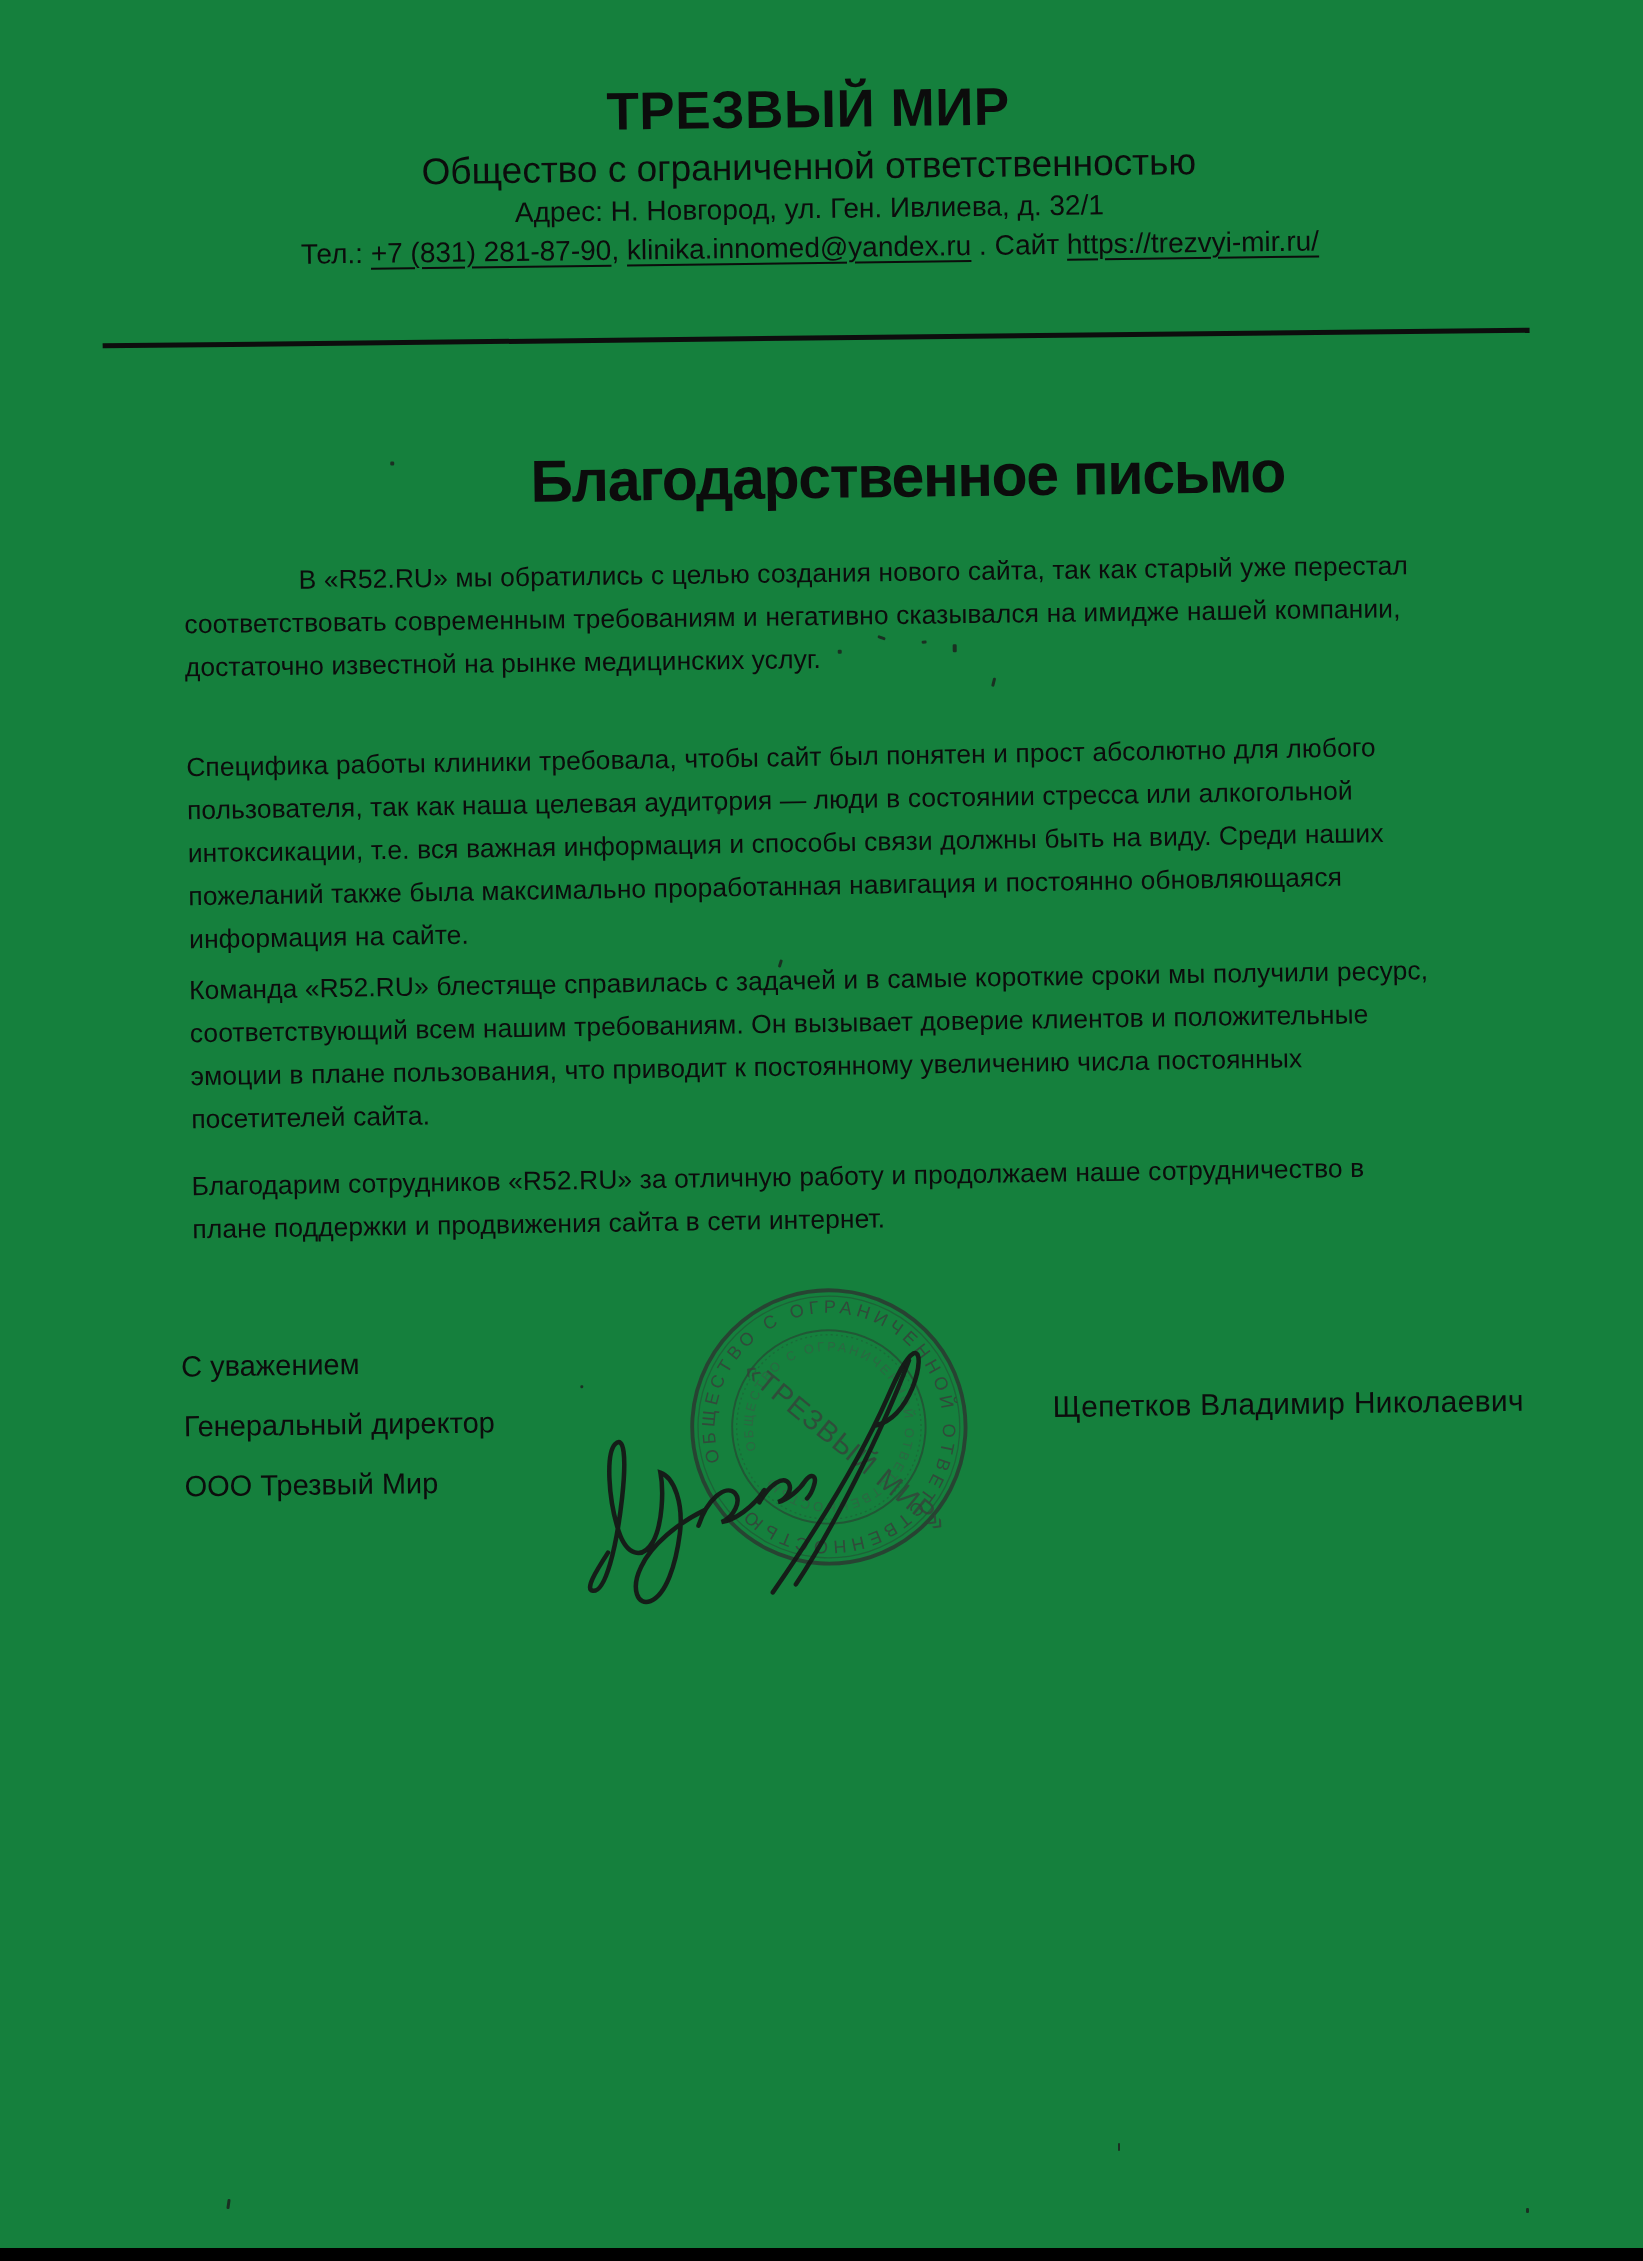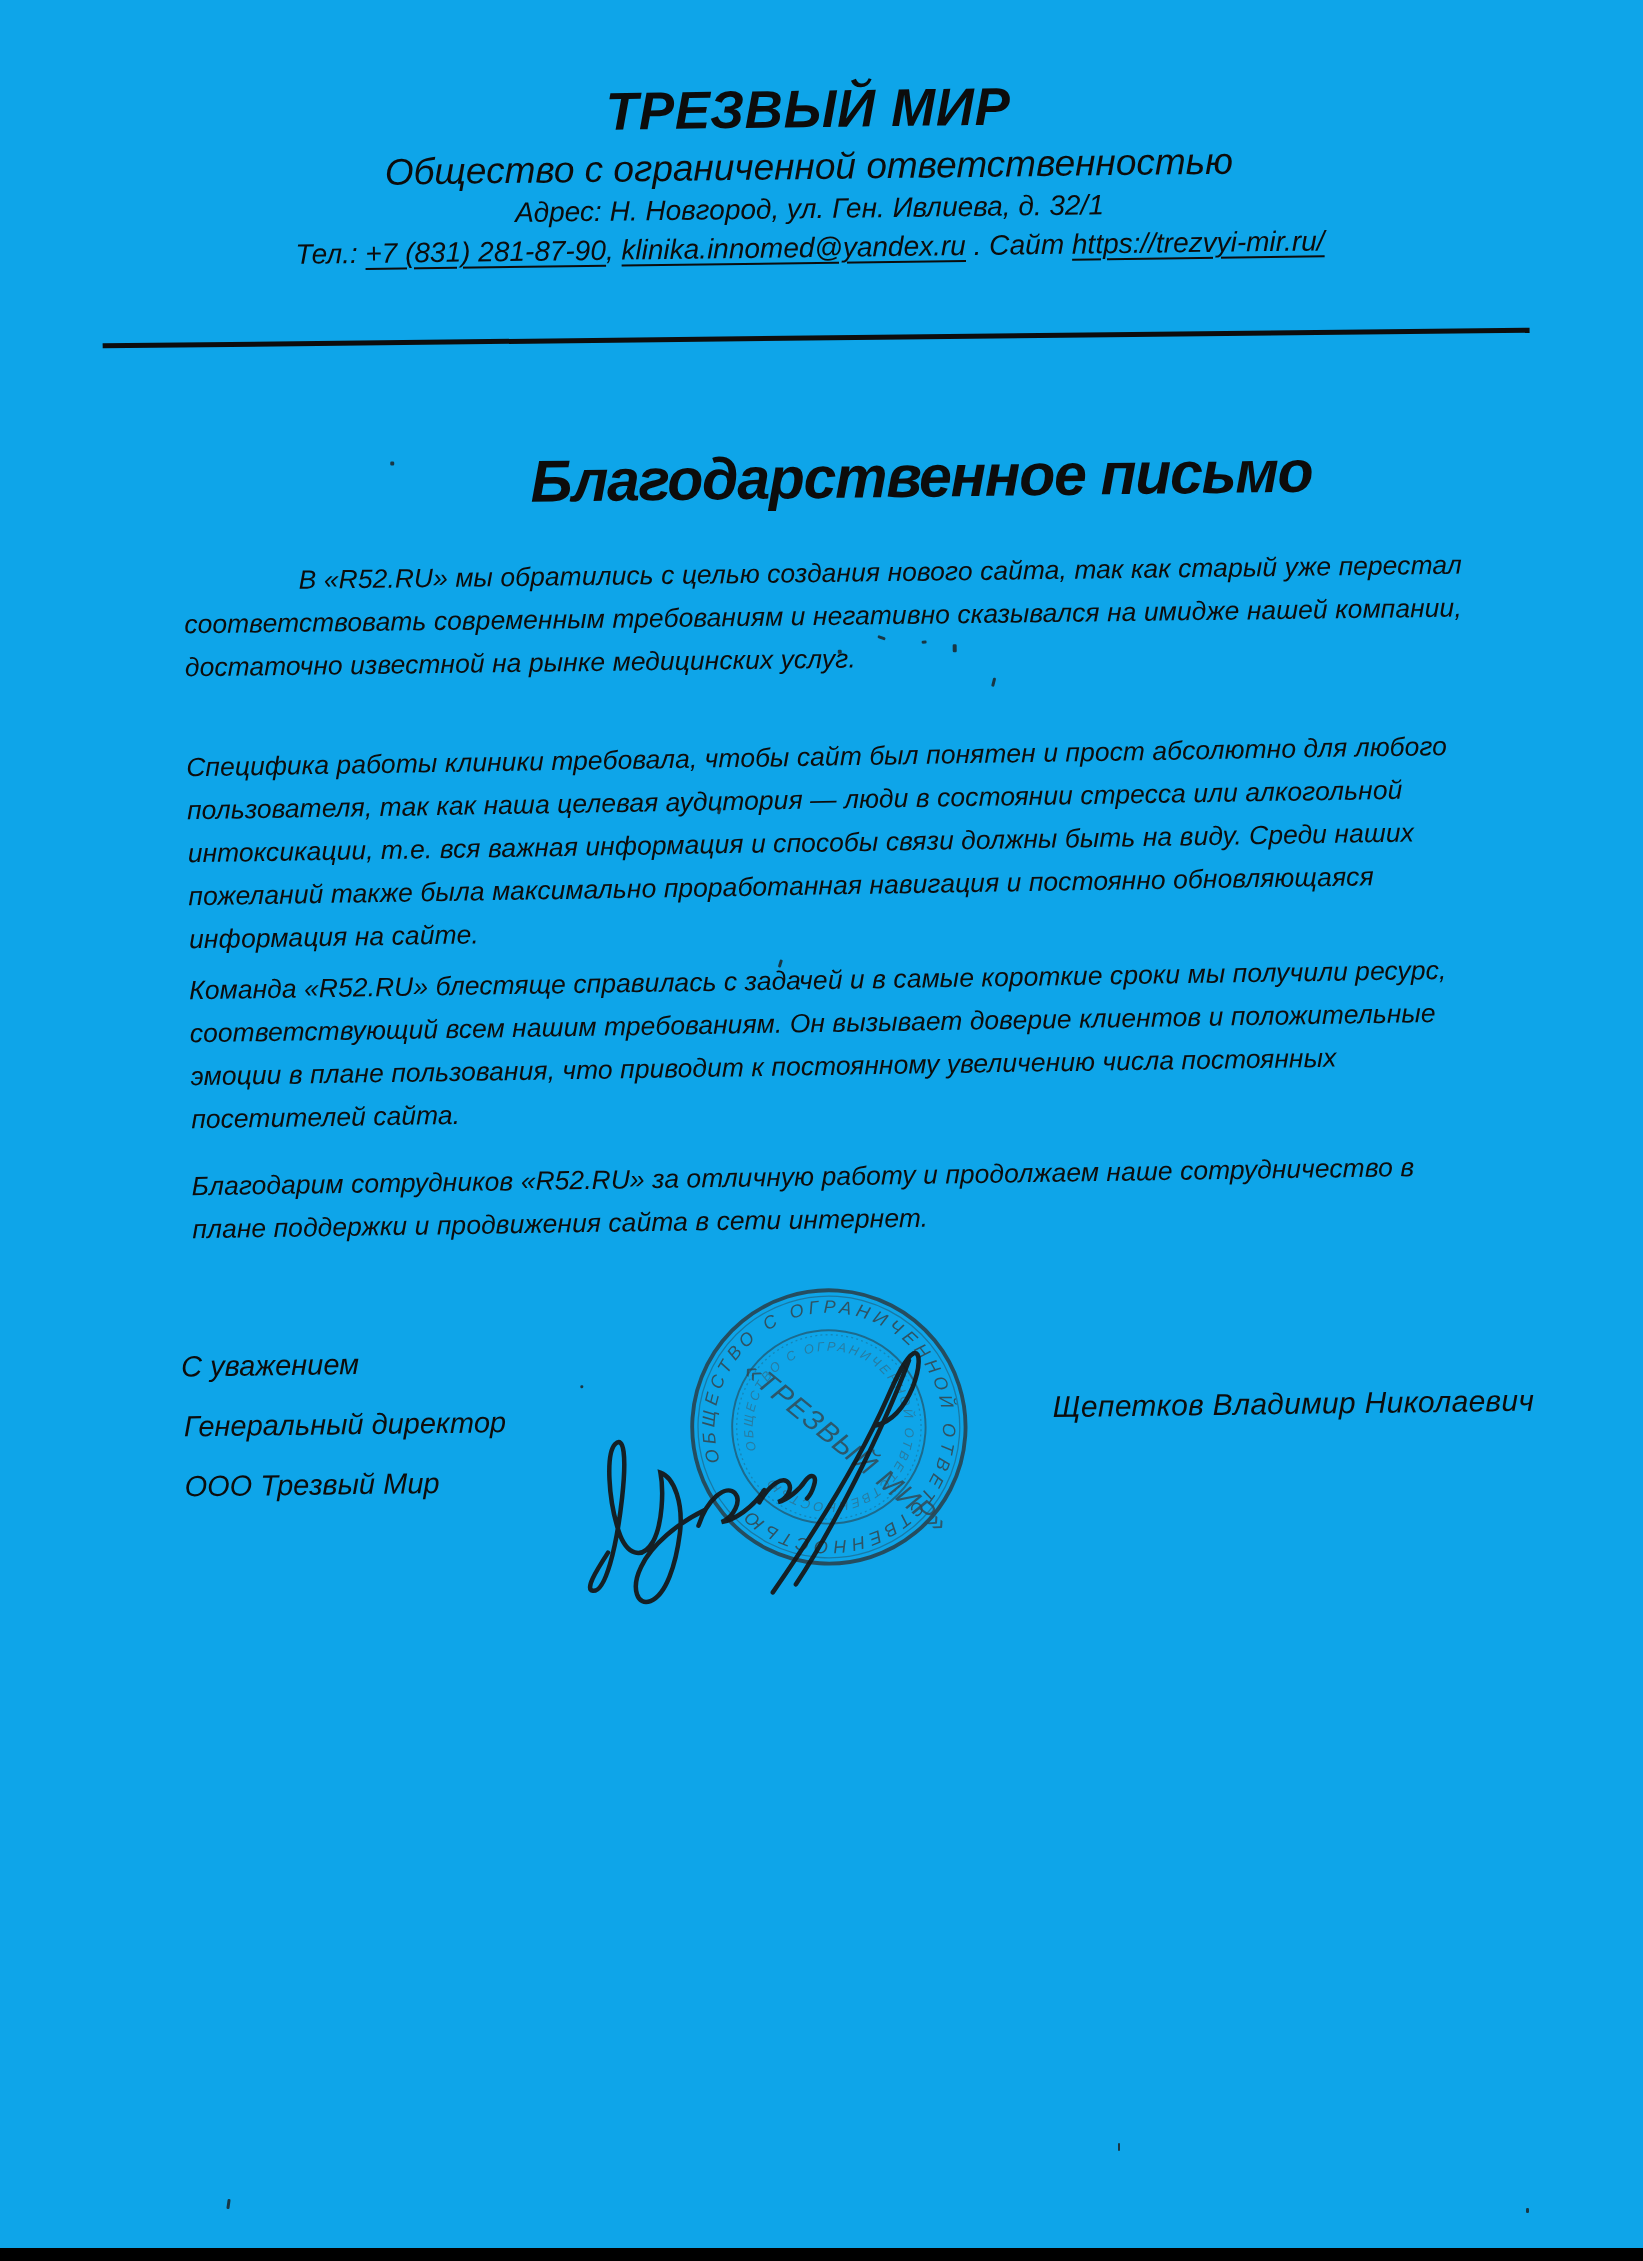--- a/index.html
+++ b/index.html
@@ -1,21 +1,20 @@
 <!DOCTYPE html>
 <html style="font-size:10.3px"><head>
 <meta charset="utf-8">
 <style>
   html,body { margin:0; padding:0; background:#ffffff; }
   .page {
     position:relative; width:1643px; height:2261px;
-    background:#0ea5e9; overflow:hidden;
+    background:#15803d; overflow:hidden;
     font-family:"Liberation Sans","DejaVu Sans",sans-serif;
     color:#0c0c0c;
-    font-style:italic;
   }
   .rot { position:absolute; left:0; top:0; width:1643px; height:2261px;
          transform:rotate(-0.75deg); transform-origin:50% 50%; }
 
   
   .company-name { position:absolute; top:80px; left:0; width:1643px; text-align:center;
                   font-size:53px; font-weight:700; letter-spacing:0.6px; line-height:1.1; }
   .company-form { position:absolute; top:147px; left:0; width:1643px; text-align:center;
                   font-size:37px; font-weight:400; line-height:1.1; }
   .address-line { position:absolute; top:193px; left:0; width:1643px; text-align:center;

